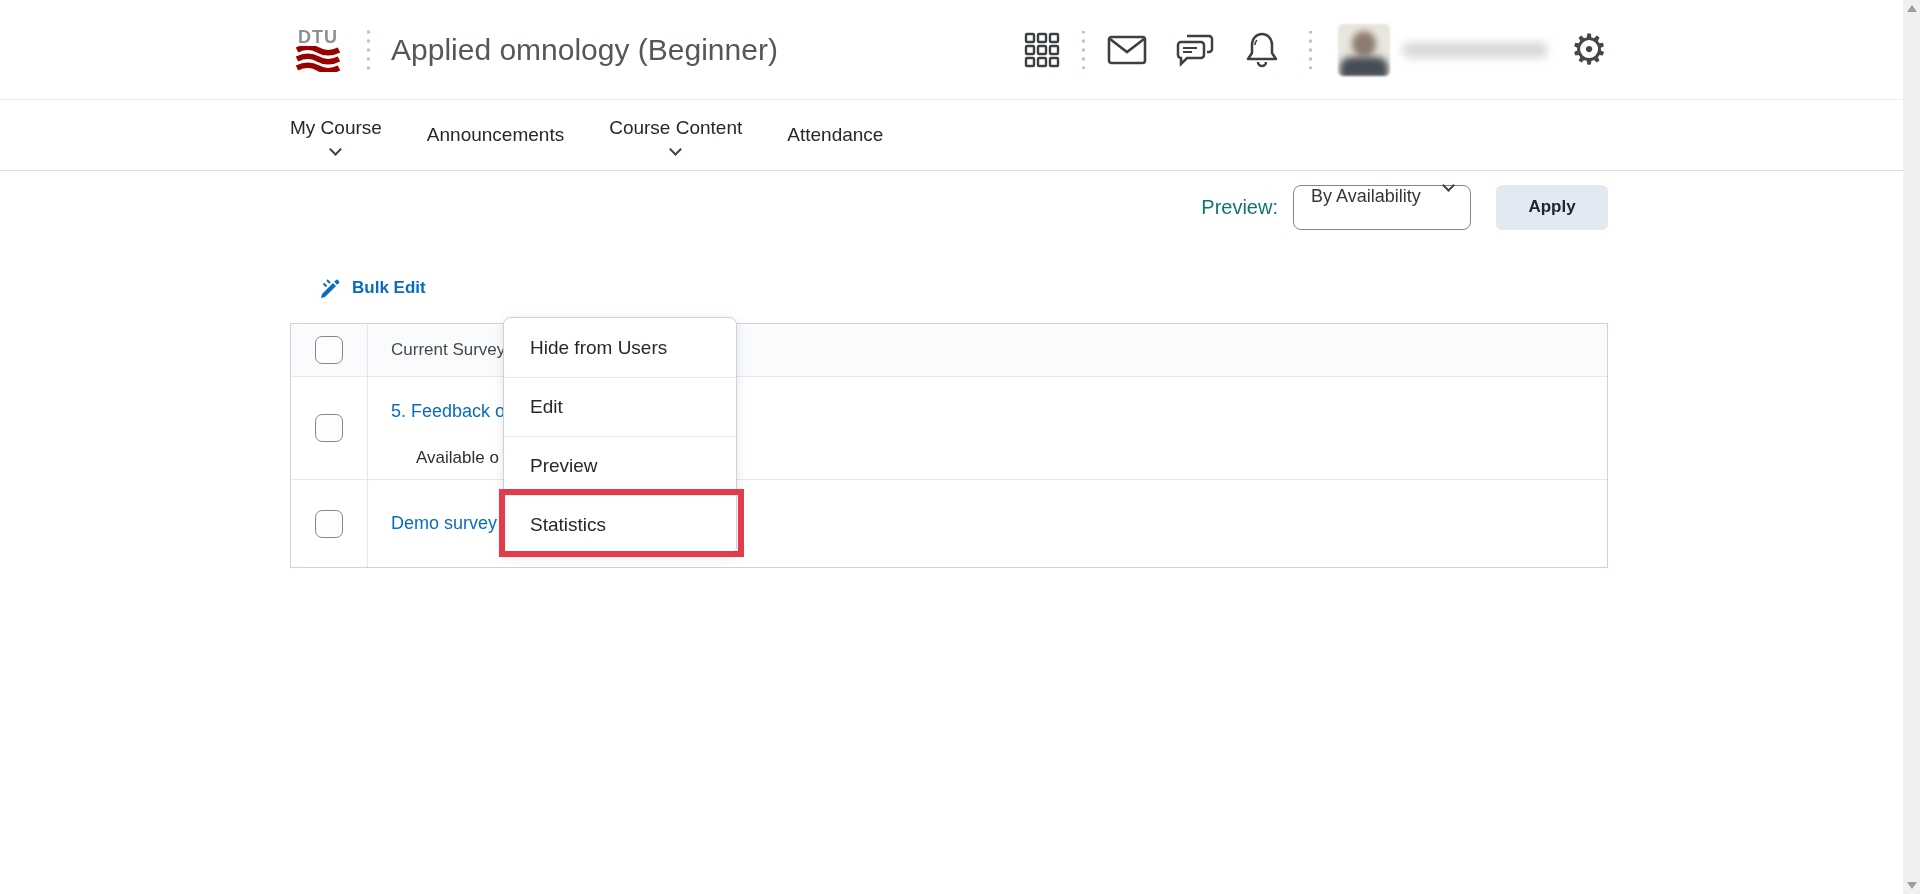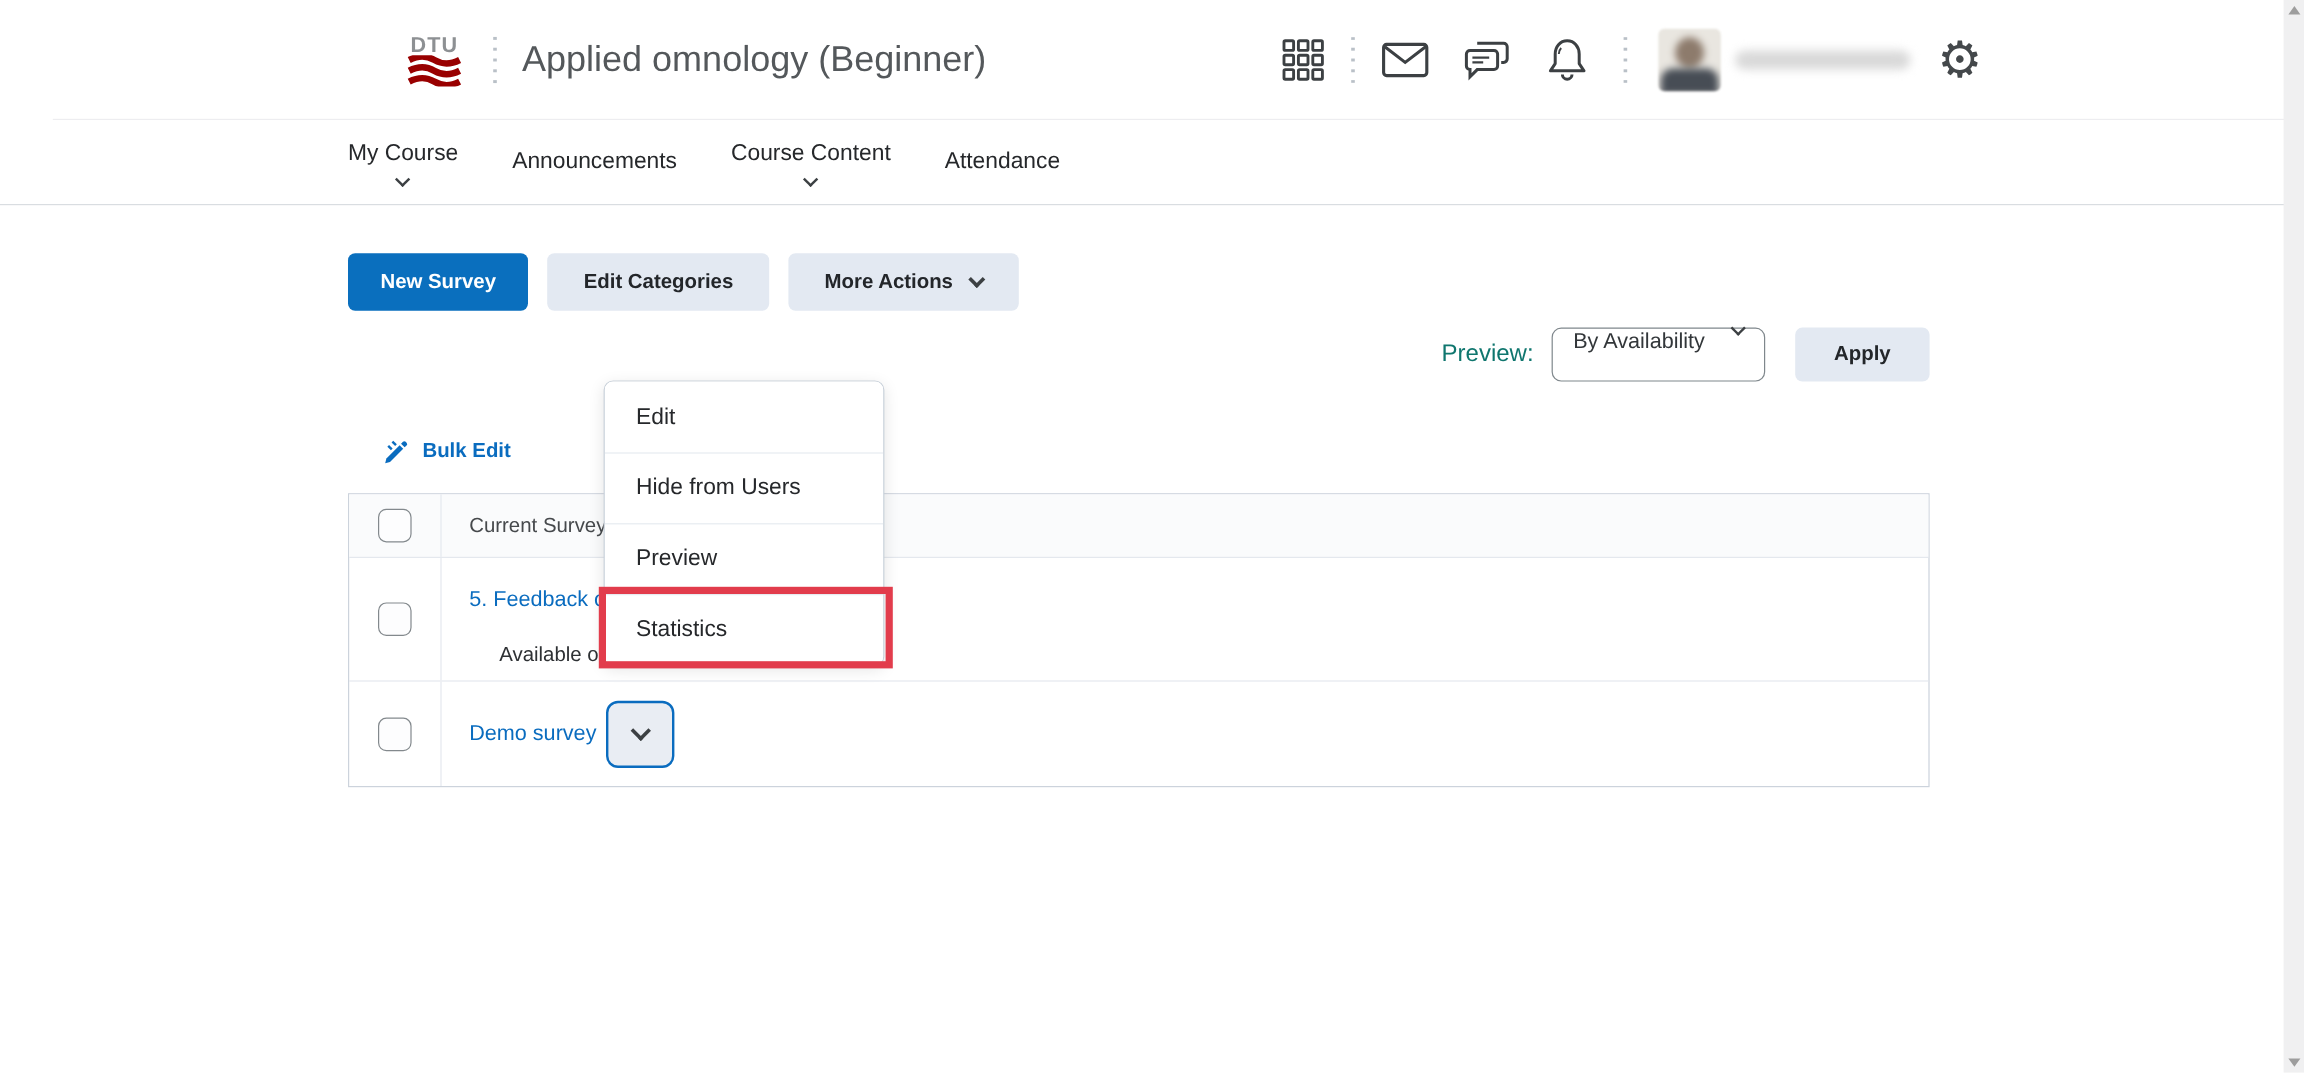--- a/index.html
+++ b/index.html
@@ -17,21 +17,21 @@
     background:#f0f0f1; z-index:200;
     display:flex; flex-direction:column; justify-content:space-between; align-items:center;
     padding:5px 0;
   }
   .arr-up { width:0; height:0; border-left:5px solid transparent; border-right:5px solid transparent; border-bottom:7px solid #9d9d9d; }
   .arr-down { width:0; height:0; border-left:5px solid transparent; border-right:5px solid transparent; border-top:7px solid #9d9d9d; }
 
   .page { width:1318px; margin-left:290px; }
 
   
-  .topbar { border-bottom:1px solid #ededf0; background:#fff;margin-left:44px; }
+  .topbar { border-bottom:1px solid #ededf0; background:#fff; }
   .topbar-inner { height:99px; display:flex; align-items:center; }
   .logo { display:flex; flex-direction:column; align-items:center; width:56px; cursor:pointer; }
   .logo-text { font-size:18px; font-weight:bold; color:#8d9093; letter-spacing:1px; line-height:18px; }
   .vdots {
     width:3px; height:46px; margin:0 21px;
     background-image:radial-gradient(circle,#b9c0c7 1.4px,transparent 1.6px);
     background-size:3px 9px; background-repeat:repeat-y; background-position:center;
   }
   .course-title { font-size:30px; color:#54585b; flex:1; white-space:nowrap; }
   .top-icons { display:flex; align-items:center; }
@@ -188,28 +188,20 @@
     </button>
     <button class="nav-item">
       <span>Attendance</span>
     </button>
   </div>
 </div>
 
 <div class="page content">
 
 
-  <div class="toolbar">
-    <button class="btn btn-primary">New Survey</button>
-    <button class="btn btn-secondary">Edit Categories</button>
-    <button class="btn btn-secondary">
-      <span>More Actions</span>
-      <span class="chev"></span>
-    </button>
-  </div>
 
   <div class="preview-row">
     <span class="preview-label">Preview:</span>
     <button class="select-box">
       <span>By Availability</span>
       <span class="chev"></span>
     </button>
     <button class="btn btn-secondary apply-btn">Apply</button>
   </div>
 
@@ -250,22 +242,22 @@
         <button class="row-chevron-btn">
           <span class="chev"></span>
         </button>
       </div>
     </div>
   </div>
 
 </div>
 
 <div class="context-menu">
+  <button class="menu-item">Hide from Users</button>
   <button class="menu-item">Edit</button>
-  <button class="menu-item">Hide from Users</button>
   <button class="menu-item">Preview</button>
   <button class="menu-item">Statistics</button>
 </div>
 
 <div class="red-box"></div>
 
 <div class="scrollbar">
   <div class="arr-up"></div>
   <div class="arr-down"></div>
 </div>

